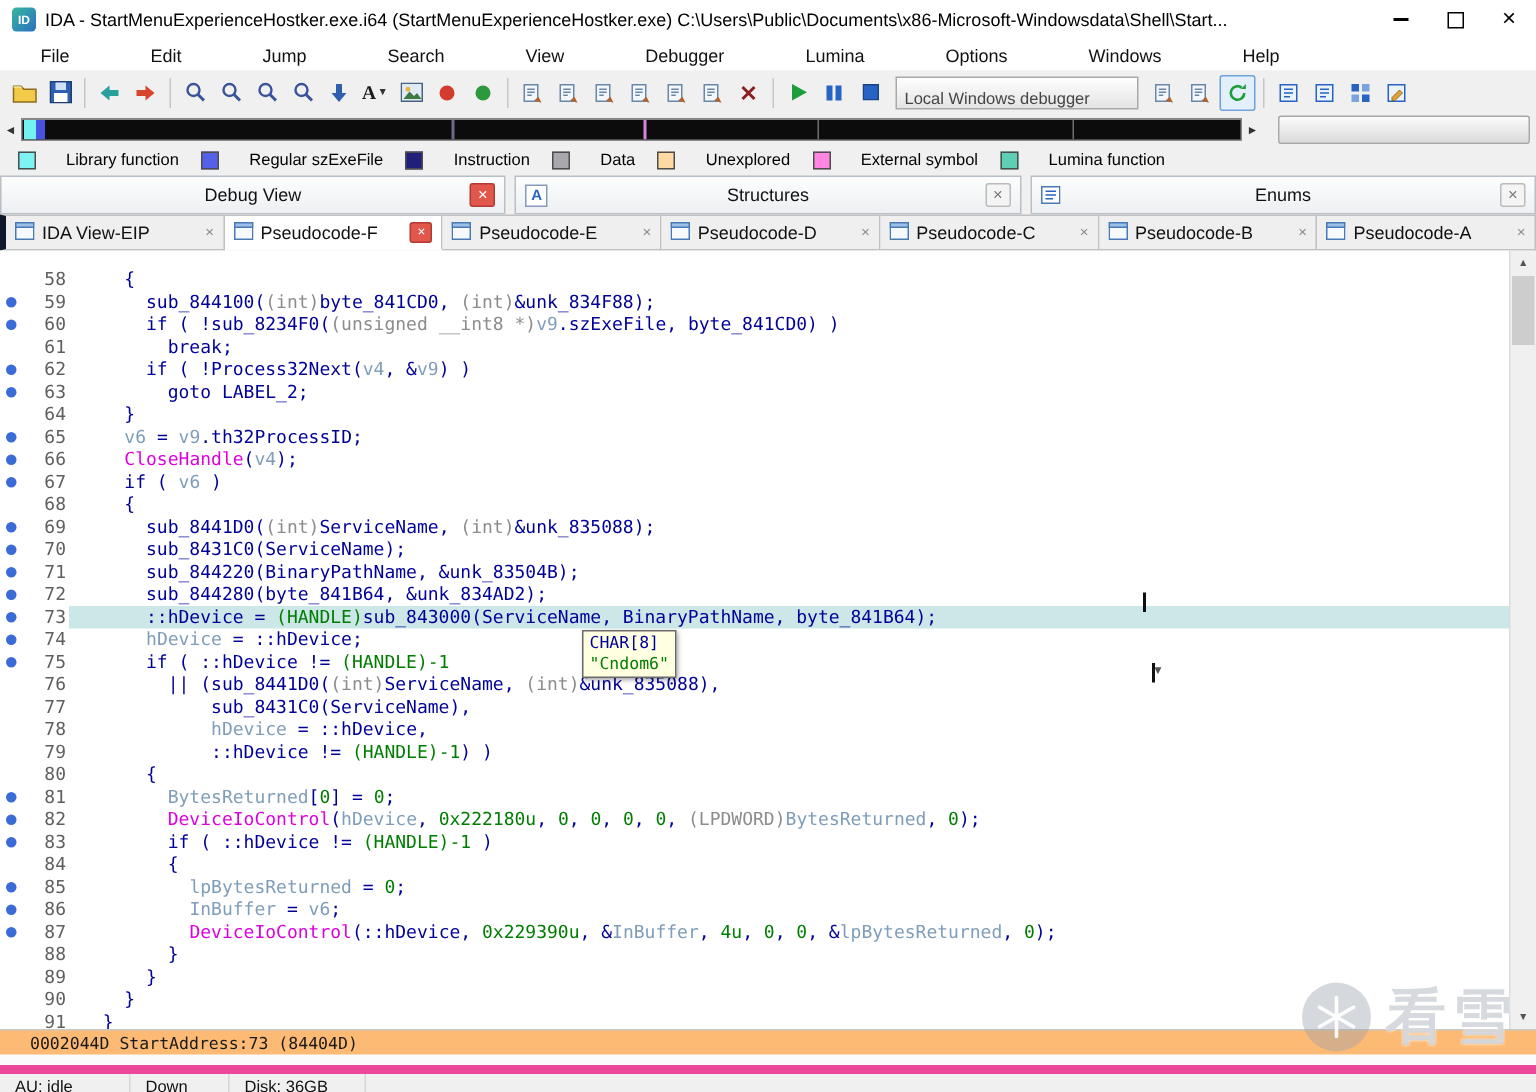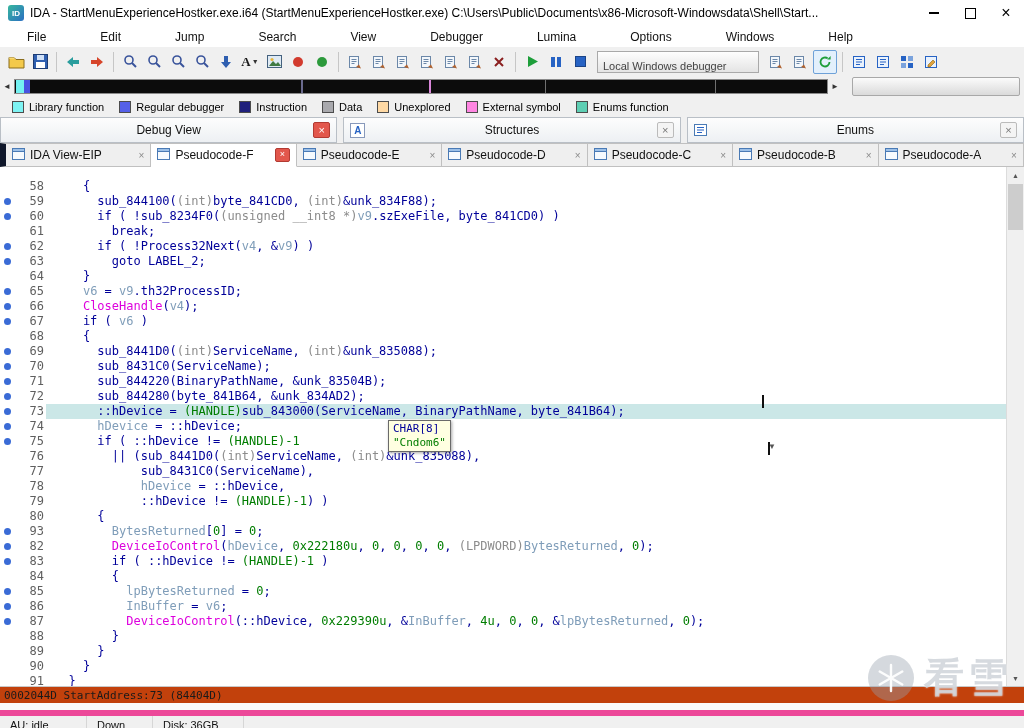--- a/index.html
+++ b/index.html
@@ -35,39 +35,39 @@
   .bandrow{position:absolute;top:76px;left:0;right:0;height:21px;display:flex;align-items:center}
   .band-arrow{width:14px;text-align:center;font-size:8px;color:#333;flex:none}
   .navband{position:relative;height:13px;width:812px;flex:none;background:#0c0c0c;
     border:1px solid #8a8a8a;overflow:hidden}
   .band-stripe{position:absolute;top:0;bottom:0}
   .autoanalysis{height:17px;flex:1;margin:0 4px 0 10px;border:1px solid #a8a8a8;border-radius:2px;
     background:linear-gradient(#fbfbfb,#dadada)}
   
   .legendrow{position:absolute;top:97px;left:12px;right:0;height:20px;display:flex;
     align-items:center;gap:15px;font-size:11px;color:#000}
-  .legend-item{display:flex;align-items:center;gap:5px}
+  .legend-item{display:flex;align-items:center;gap:20px}
   .swatch{width:10px;height:10px;border:1px solid #4c4c4c;flex:none}
   
   .panelrow{position:absolute;top:117px;left:0;right:0;height:26px;display:flex;gap:6px}
   .panel-tab{flex:1;position:relative;display:flex;align-items:center;justify-content:center;
     font-size:12px;color:#111;background:linear-gradient(#fdfdfd,#edf0f3);border:1px solid #b9bfc6}
   .panel-icon{position:absolute;left:6px;display:flex;align-items:center}
   .panel-close{position:absolute;right:6px;width:15px;height:14px;display:flex;align-items:center;
     justify-content:center;font-size:11px;border-radius:2px;line-height:12px}
   .panel-close.red{background:#e2574c;border:1px solid #b23a32;color:#fff}
   .panel-close.gray{background:#f4f4f4;border:1px solid #bbb;color:#777}
   .struct-a{display:inline-block;width:13px;height:13px;border:1px solid #8899bb;background:#fff;
     color:#2763c4;font-weight:bold;font-size:10px;text-align:center;line-height:13px}
   
   .tabsrow{position:absolute;top:143px;left:0;right:0;height:24px;display:flex;
     background:#e6e6e6;border-bottom:1px solid #a9bccb}
   .doc-tab{flex:1;display:flex;align-items:center;gap:5px;padding:0 6px;font-size:12px;color:#111;
     background:#efefef;border:1px solid #c0c0c0;border-left:none;min-width:0}
-  .doc-tab:first-child{border-left:6px solid #0f172a}
+  .doc-tab:first-child{border-left:4px solid #0f172a}
   .doc-tab.active{background:#fff;border-bottom:1px solid #fff}
   .doc-tab .lbl{white-space:nowrap;overflow:hidden}
   .tab-close{margin-left:auto;font-size:10px;color:#8a8a8a;flex:none}
   .tab-close.red{width:13px;height:12px;background:#e2574c;border:1px solid #b23a32;color:#fff;
     border-radius:2px;text-align:center;line-height:11px;font-size:9px}
   
   .codewrap{position:absolute;top:167px;left:0;width:1007px;height:519px;background:#fff;overflow:hidden}
   #code{padding-top:12px}
   .cl{display:flex;height:15px;line-height:15px;font-family:"DejaVu Sans Mono",monospace;font-size:12px}
   .dotcol{width:16px;flex:none;position:relative}
@@ -81,22 +81,22 @@
     font-family:"DejaVu Sans Mono",monospace;font-size:11px;line-height:14px;padding:1px 4px;
     z-index:6;box-shadow:1px 1px 3px rgba(0,0,0,.35)}
   .tooltip .t1{color:#000099}.tooltip .t2{color:#007d00}
   
   .scrollbar{position:absolute;top:167px;right:0;width:17px;height:519px;background:#f0f0f0;
     border-left:1px solid #dcdcdc}
   .sb-arrow{height:16px;display:flex;align-items:center;justify-content:center;font-size:7px;color:#555}
   .sb-thumb{position:absolute;top:17px;left:1px;right:1px;height:46px;background:#cdcdcd}
   .sb-down{position:absolute;bottom:0;left:0;right:0}
   
-  .panestatus{position:absolute;top:686px;left:0;right:0;height:17px;background:#c2410c;
-    border-top:1px solid #c8c8c8;display:flex;align-items:center;padding-left:4px;
+  .panestatus{position:absolute;top:686px;left:0;right:0;height:17px;background:#fdba74;
+    border-top:1px solid #c8c8c8;display:flex;align-items:center;padding-left:20px;
     font-family:"DejaVu Sans Mono",monospace;font-size:11px;color:#1a1a1a}
   .whitegap{position:absolute;top:703px;left:0;right:0;height:7px;background:#fbfbfb}
   .statusbar{position:absolute;top:710px;left:0;right:0;height:18px;background:#f0f0f0;
     border-top:6px solid #ec4899;display:flex;align-items:stretch;font-size:11px;color:#111}
   .sb-cell{display:flex;align-items:center;padding:0 10px;border-right:1px solid #d6d6d6}
   
   .watermark{position:absolute;right:12px;top:650px;display:flex;align-items:center;gap:10px;
     z-index:10;pointer-events:none}
   .wm-badge{width:46px;height:46px;border-radius:50%;background:rgba(150,160,172,.40);
     display:flex;align-items:center;justify-content:center}
@@ -342,41 +342,41 @@
   <div class="autoanalysis"></div>
 </div>
 
 <div class="legendrow" id="legend">
     <div class="legend-item">
       <span class="swatch" style="background: rgb(125, 243, 243);"></span>
       <span>Library function</span>
     </div>
     <div class="legend-item">
       <span class="swatch" style="background: rgb(85, 96, 232);"></span>
-      <span>Regular debugger</span>
+      <span>Regular szExeFile</span>
     </div>
     <div class="legend-item">
       <span class="swatch" style="background: rgb(32, 32, 124);"></span>
       <span>Instruction</span>
     </div>
     <div class="legend-item">
       <span class="swatch" style="background: rgb(169, 169, 173);"></span>
       <span>Data</span>
     </div>
     <div class="legend-item">
       <span class="swatch" style="background: rgb(255, 217, 164);"></span>
       <span>Unexplored</span>
     </div>
     <div class="legend-item">
       <span class="swatch" style="background: rgb(255, 134, 226);"></span>
       <span>External symbol</span>
     </div>
     <div class="legend-item">
       <span class="swatch" style="background: rgb(94, 207, 180);"></span>
-      <span>Enums function</span>
+      <span>Lumina function</span>
     </div>
   </div>
 <div class="panelrow" id="panelrow">
     <div class="panel-tab">
       <span>Debug View</span>
       <span class="panel-close red">×</span>
     </div>
     <div class="panel-tab">
       <span class="panel-icon">
         <span class="struct-a">A</span>
@@ -596,21 +596,21 @@
       </div>
       <div class="cl">
         <span class="dotcol"></span>
         <span class="ln">80</span>
         <span class="ct"><span class="tk-p">      {</span></span>
       </div>
       <div class="cl">
         <span class="dotcol">
           <span class="adot"></span>
         </span>
-        <span class="ln">93</span>
+        <span class="ln">81</span>
         <span class="ct"><span class="tk-p">        </span><span class="tk-l">BytesReturned</span><span class="tk-p">[</span><span class="tk-n">0</span><span class="tk-p">] = </span><span class="tk-n">0</span><span class="tk-p">;</span></span>
       </div>
       <div class="cl">
         <span class="dotcol">
           <span class="adot"></span>
         </span>
         <span class="ln">82</span>
         <span class="ct"><span class="tk-p">        </span><span class="tk-i">DeviceIoControl</span><span class="tk-p">(</span><span class="tk-l">hDevice</span><span class="tk-p">, </span><span class="tk-n">0x222180u</span><span class="tk-p">, </span><span class="tk-n">0</span><span class="tk-p">, </span><span class="tk-n">0</span><span class="tk-p">, </span><span class="tk-n">0</span><span class="tk-p">, </span><span class="tk-n">0</span><span class="tk-p">, </span><span class="tk-g">(LPDWORD)</span><span class="tk-l">BytesReturned</span><span class="tk-p">, </span><span class="tk-n">0</span><span class="tk-p">);</span></span>
       </div>
       <div class="cl">

